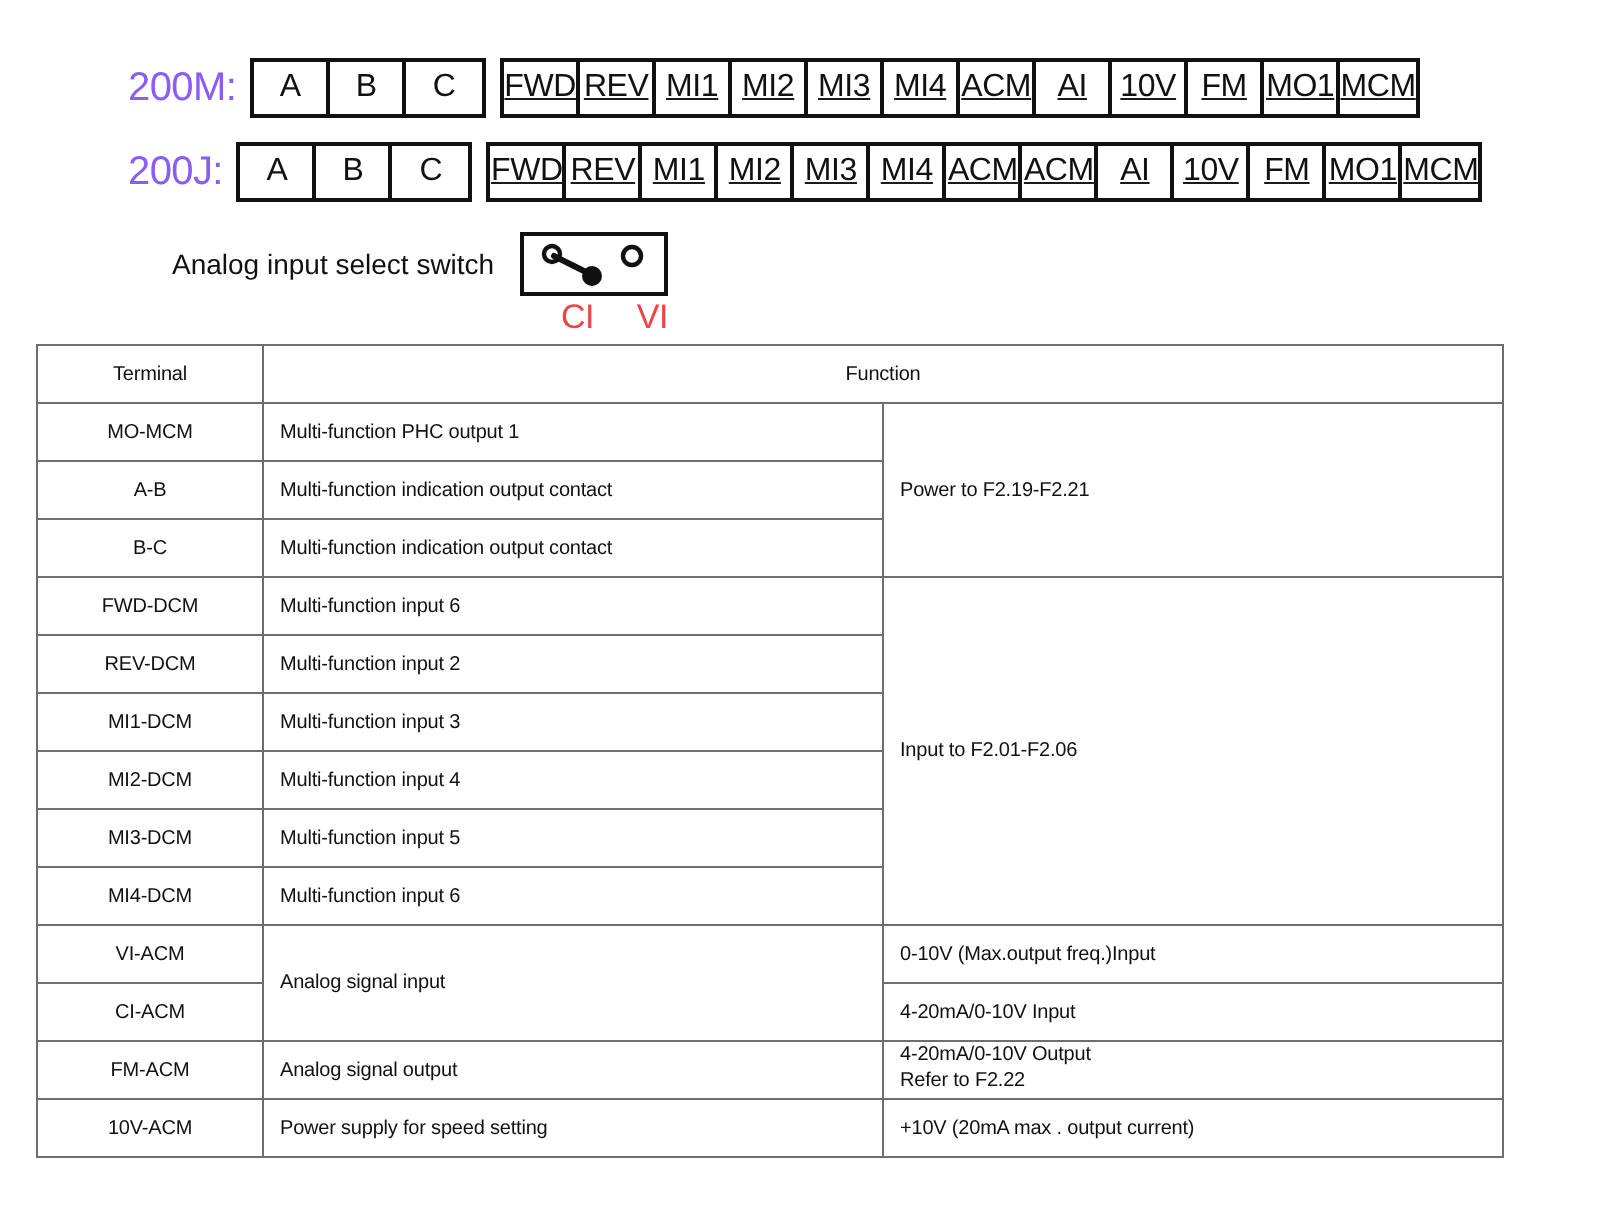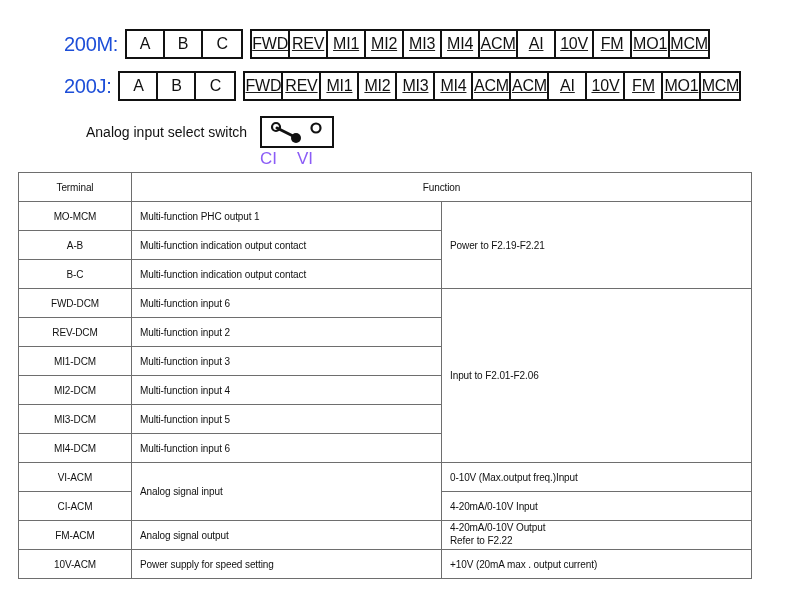--- a/index.html
+++ b/index.html
@@ -21,21 +21,21 @@
   }
   #strip-row-0{ left:64px; top:28px; }
   #strip-row-1{ left:64px; top:70px; }
 
   .strip-label{
     font-size:20px;
     letter-spacing:-0.3px;
     white-space:nowrap;
     text-align:right;
     margin-right:7px;
-    color:#1d4ed8;
+    color:#8b5cf6;
   }
 
   .strip-group{
     display:flex;
     border:2px solid #111;
     height:30px;
     box-sizing:border-box;
     background:#fff;
   }
   .strip-group + .strip-group{ margin-left:7px;text-decoration:underline; }
@@ -77,23 +77,23 @@
     position:relative;
     background:#fff;
   }
   #switch-labels{
     display:flex;
     width:74px;
     margin-top:1px;
   }
   #switch-labels span{
     flex:1;
-    text-align:left;
+    text-align:right;
     font-size:17px;
-    color:#8b5cf6;
+    color:#ef4444;
     letter-spacing:-0.2px;
   }
 
   
   #terminal-table{
     position:absolute;
     left:18px; top:172px;
     width:734px;
     border-collapse:collapse;
     background:#fff;

